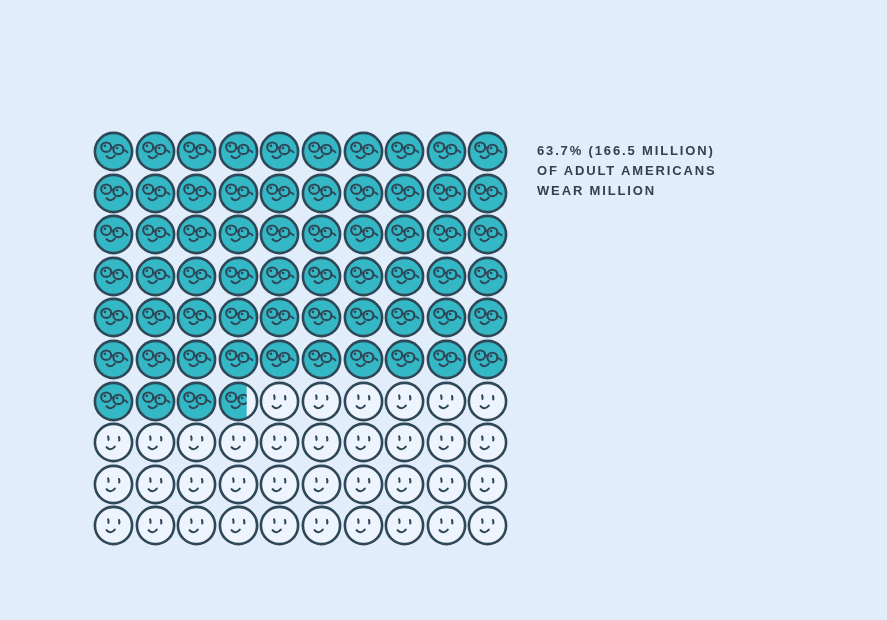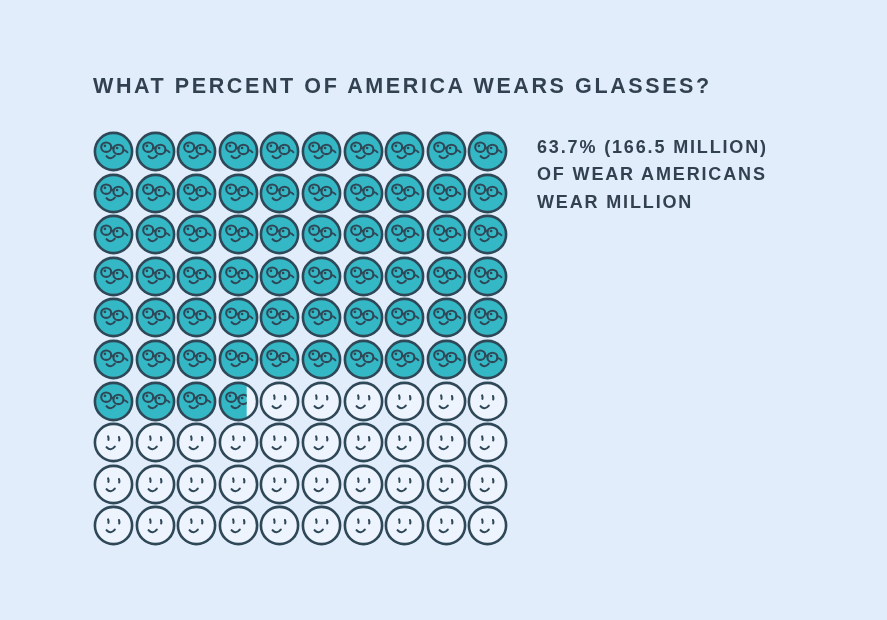--- a/index.html
+++ b/index.html
@@ -29,22 +29,22 @@
     font-weight: bold;
     letter-spacing: 2.6px;
     color: #32414f;
     white-space: nowrap;
     line-height: 1.2;
   }
 
   #stat-block {
     position: absolute;
     left: 537px;
-    top: 134px;
-    font-size: 18px;
+    top: 141px;
+    font-size: 13px;
     font-weight: bold;
     letter-spacing: 1.85px;
     color: #32414f;
     line-height: 1.52;
     white-space: nowrap;
   }
   #stat-block .stat-line { display: block; }
 
   
   #pictogram-grid {
@@ -70,25 +70,24 @@
     width: 41px;
     height: 41px;
     overflow: visible;
   }
 </style>
 </head>
 <body>
 
 <div id="infographic">
 
-  <h1 id="page-title">WHAT PERCENT OF AMERICA WEARS GLASSES?</h1>
 
   <div id="stat-block">
     <span class="stat-line">63.7% (166.5 MILLION)</span>
-    <span class="stat-line">OF WEAR AMERICANS</span>
+    <span class="stat-line">OF ADULT AMERICANS</span>
     <span class="stat-line">WEAR MILLION</span>
   </div>
 
   <div id="pictogram-grid">
       <div class="grid-row" style="top: 0px; position: absolute;">
         <div class="face-cell" style="left: 0px;">
           <svg class="face-svg" viewBox="0 0 41 41">
             <g>
               <circle cx="20.5" cy="20.5" r="18.6" fill="#35b8c6"></circle>
             </g>

